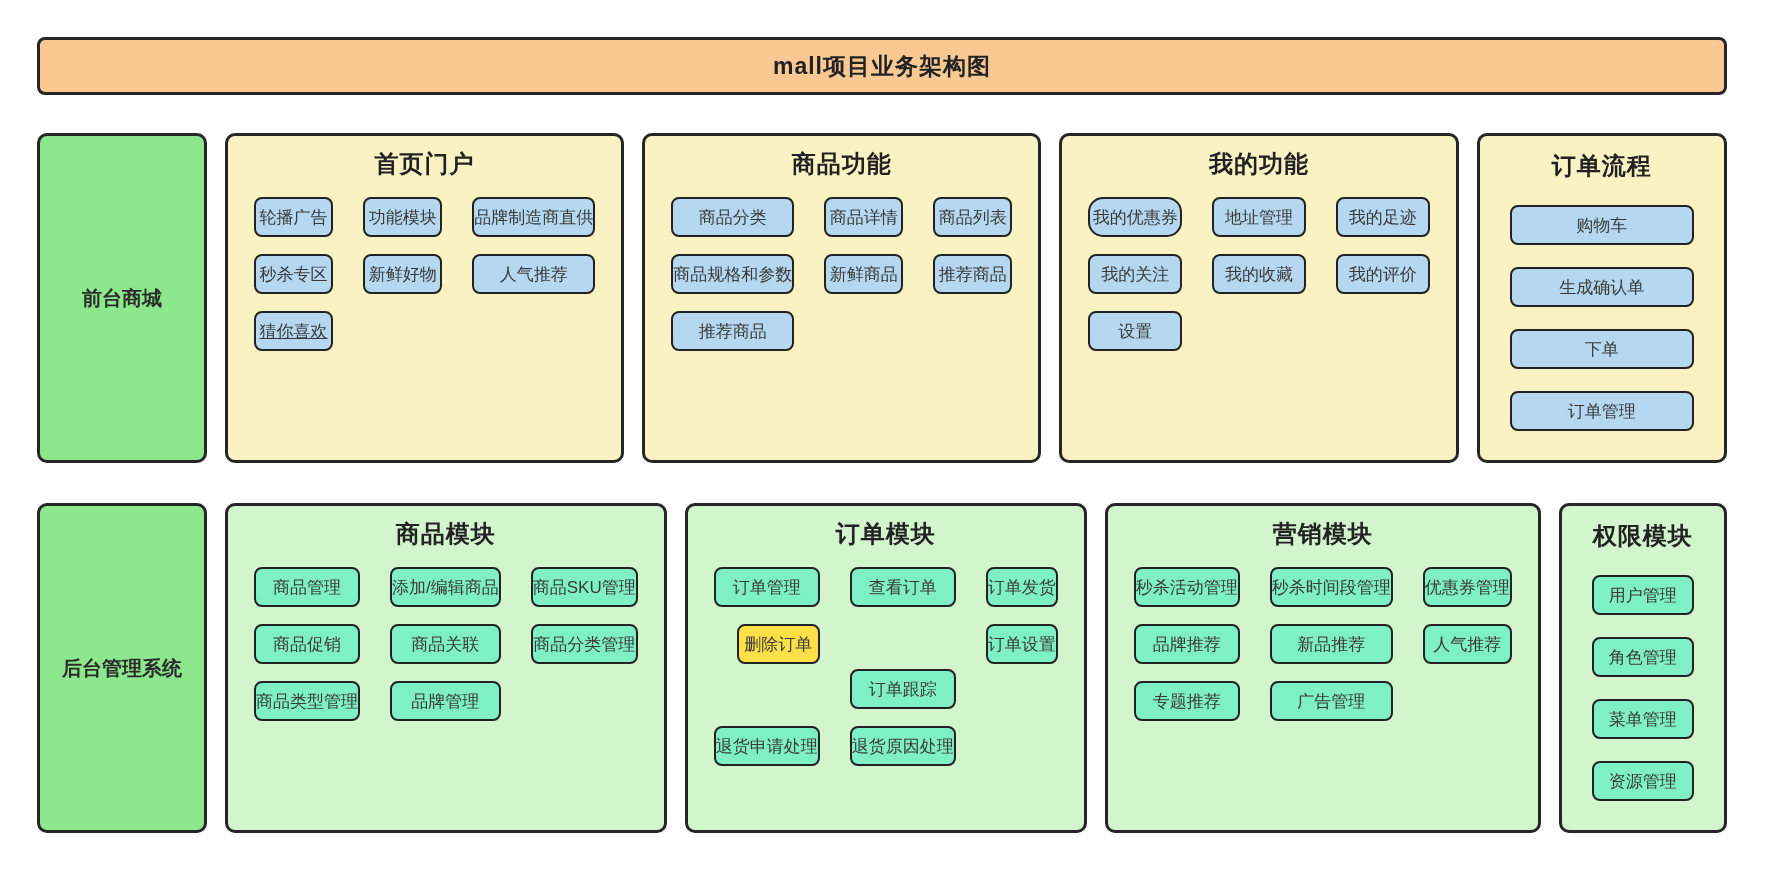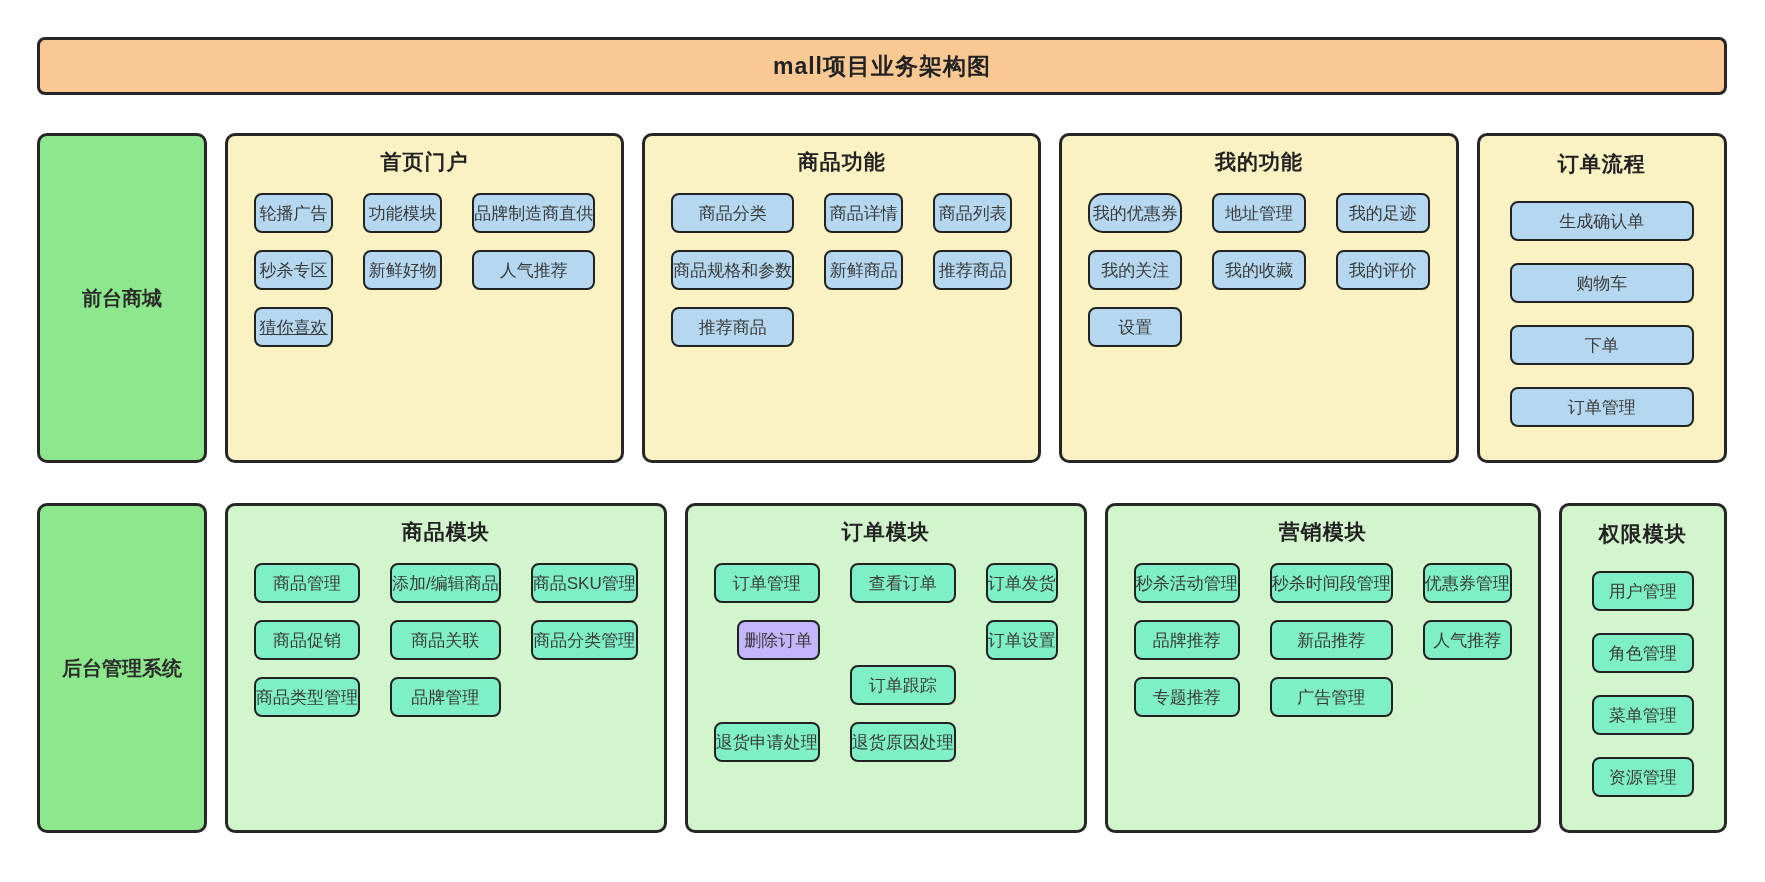--- a/index.html
+++ b/index.html
@@ -37,21 +37,21 @@
   .panel {
     flex: 405 1 0;
     border: 3px solid #262626;
     border-radius: 10px;
     padding: 12px 26px 0 26px;
     display: flex; flex-direction: column;
   }
   .panel.narrow { flex: 219 1 0; padding: 14px 30px 0 30px; }
   .panel-title {
     text-align: center;
-    font-size: 21px; font-weight: bold; color: #222222;
+    font-size: 24px; font-weight: bold; color: #222222;
     letter-spacing: 1px;
     margin-bottom: 17px;
     flex: 0 0 auto;
   }
   .panel-grid {
     display: grid;
     grid-template-columns: 1fr 1fr 1fr;
     column-gap: 30px;
     row-gap: 17px;
     align-content: start;
@@ -111,22 +111,22 @@
           <div class="module-btn" style="background: rgb(181, 216, 240);">我的足迹</div>
           <div class="module-btn" style="background: rgb(181, 216, 240);">我的关注</div>
           <div class="module-btn" style="background: rgb(181, 216, 240);">我的收藏</div>
           <div class="module-btn" style="background: rgb(181, 216, 240);">我的评价</div>
           <div class="module-btn" style="background: rgb(181, 216, 240);">设置</div>
         </div>
       </div>
       <div class="panel narrow" style="background: rgb(250, 242, 194);">
         <div class="panel-title">订单流程</div>
         <div class="panel-grid">
+          <div class="module-btn" style="background: rgb(181, 216, 240);">购物车</div>
           <div class="module-btn" style="background: rgb(181, 216, 240);">生成确认单</div>
-          <div class="module-btn" style="background: rgb(181, 216, 240);">购物车</div>
           <div class="module-btn" style="background: rgb(181, 216, 240);">下单</div>
           <div class="module-btn" style="background: rgb(181, 216, 240);">订单管理</div>
         </div>
       </div>
     </div>
     <div class="row">
       <div class="side-label" style="background: rgb(141, 232, 141);">后台管理系统</div>
       <div class="panel" style="background: rgb(210, 245, 205);">
         <div class="panel-title">商品模块</div>
         <div class="panel-grid">
@@ -139,21 +139,21 @@
           <div class="module-btn" style="background: rgb(127, 240, 197);">商品类型管理</div>
           <div class="module-btn" style="background: rgb(127, 240, 197);">品牌管理</div>
         </div>
       </div>
       <div class="panel" style="background: rgb(210, 245, 205);">
         <div class="panel-title">订单模块</div>
         <div class="panel-grid">
           <div class="module-btn" style="background: rgb(127, 240, 197);">订单管理</div>
           <div class="module-btn" style="background: rgb(127, 240, 197);">查看订单</div>
           <div class="module-btn" style="background: rgb(127, 240, 197);">订单发货</div>
-          <div class="module-btn" style="background: #c4b5fd; margin-left: 23px;">删除订单</div>
+          <div class="module-btn" style="background: #fde047; margin-left: 23px;">删除订单</div>
           <div class="module-btn" style="background: rgb(127, 240, 197); margin-top: 45px;">订单跟踪</div>
           <div class="module-btn" style="background: rgb(127, 240, 197);">订单设置</div>
           <div class="module-btn" style="background: rgb(127, 240, 197);">退货申请处理</div>
           <div class="module-btn" style="background: rgb(127, 240, 197);">退货原因处理</div>
         </div>
       </div>
       <div class="panel" style="background: rgb(210, 245, 205);">
         <div class="panel-title">营销模块</div>
         <div class="panel-grid">
           <div class="module-btn" style="background: rgb(127, 240, 197);">秒杀活动管理</div>

